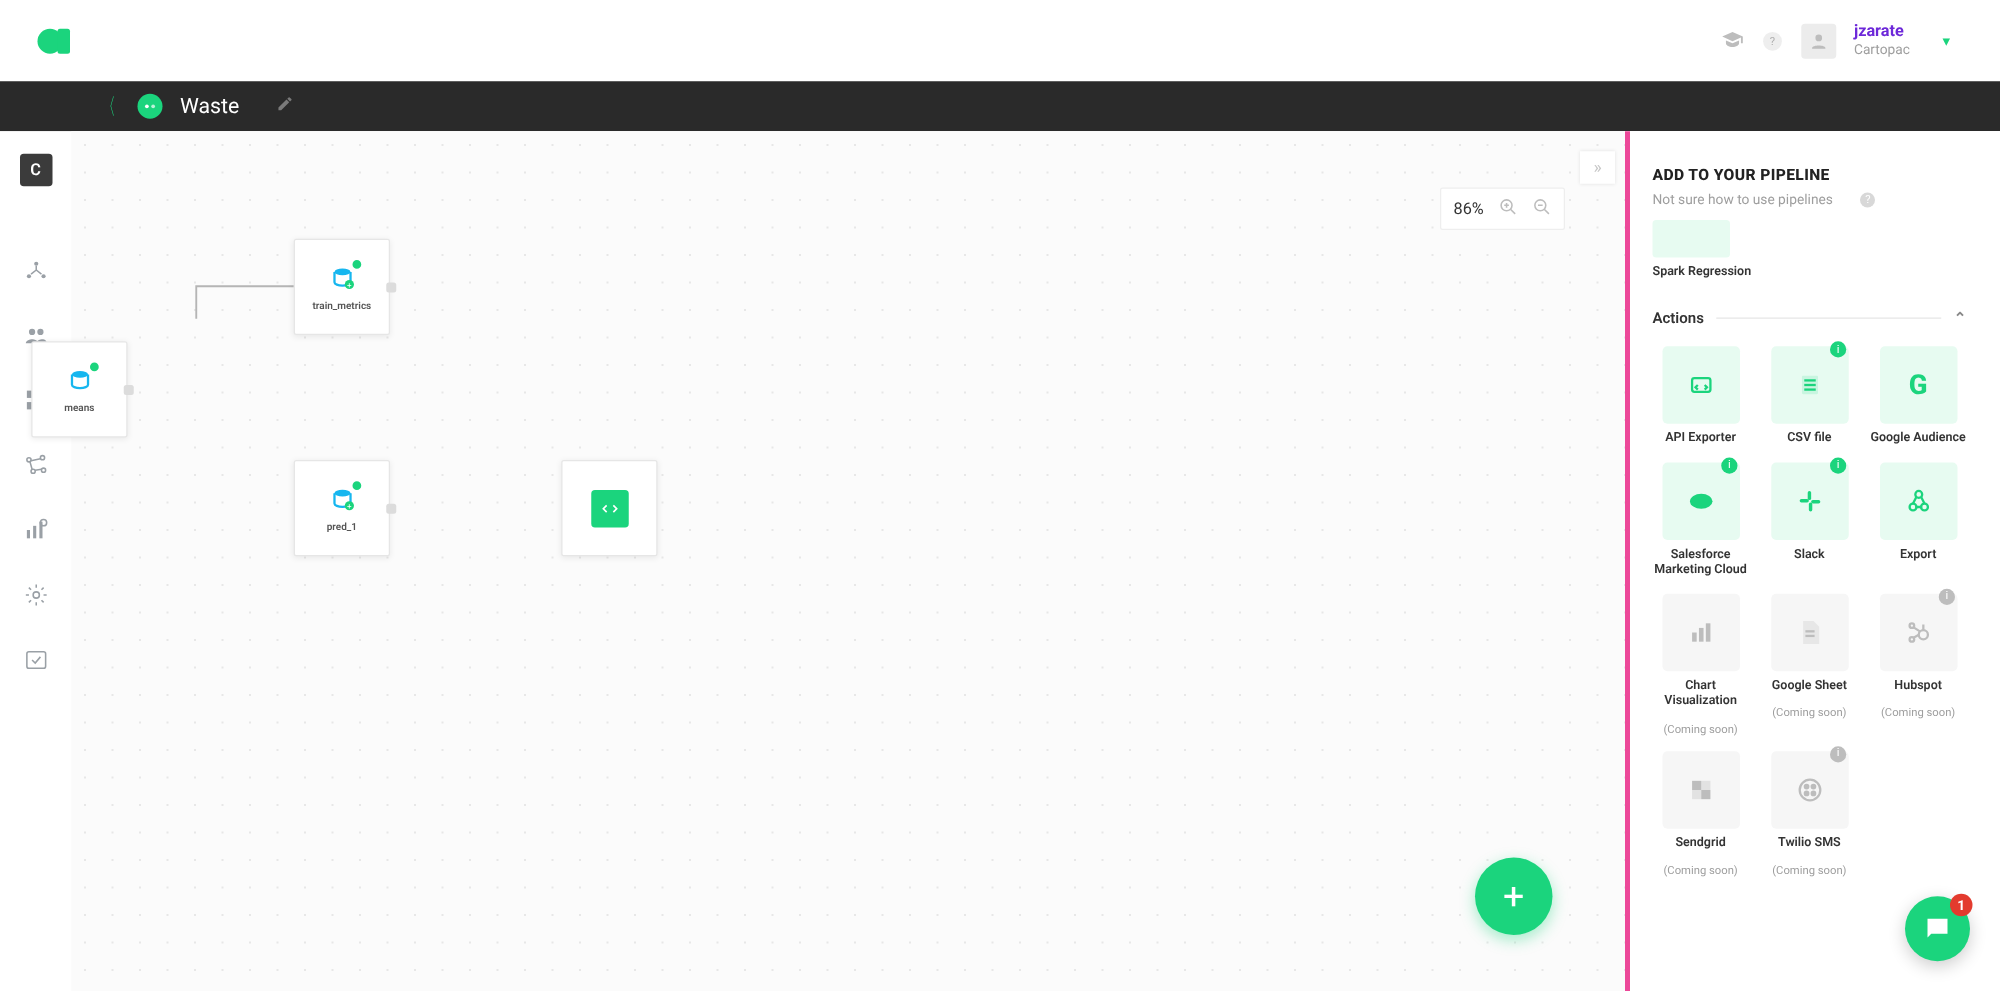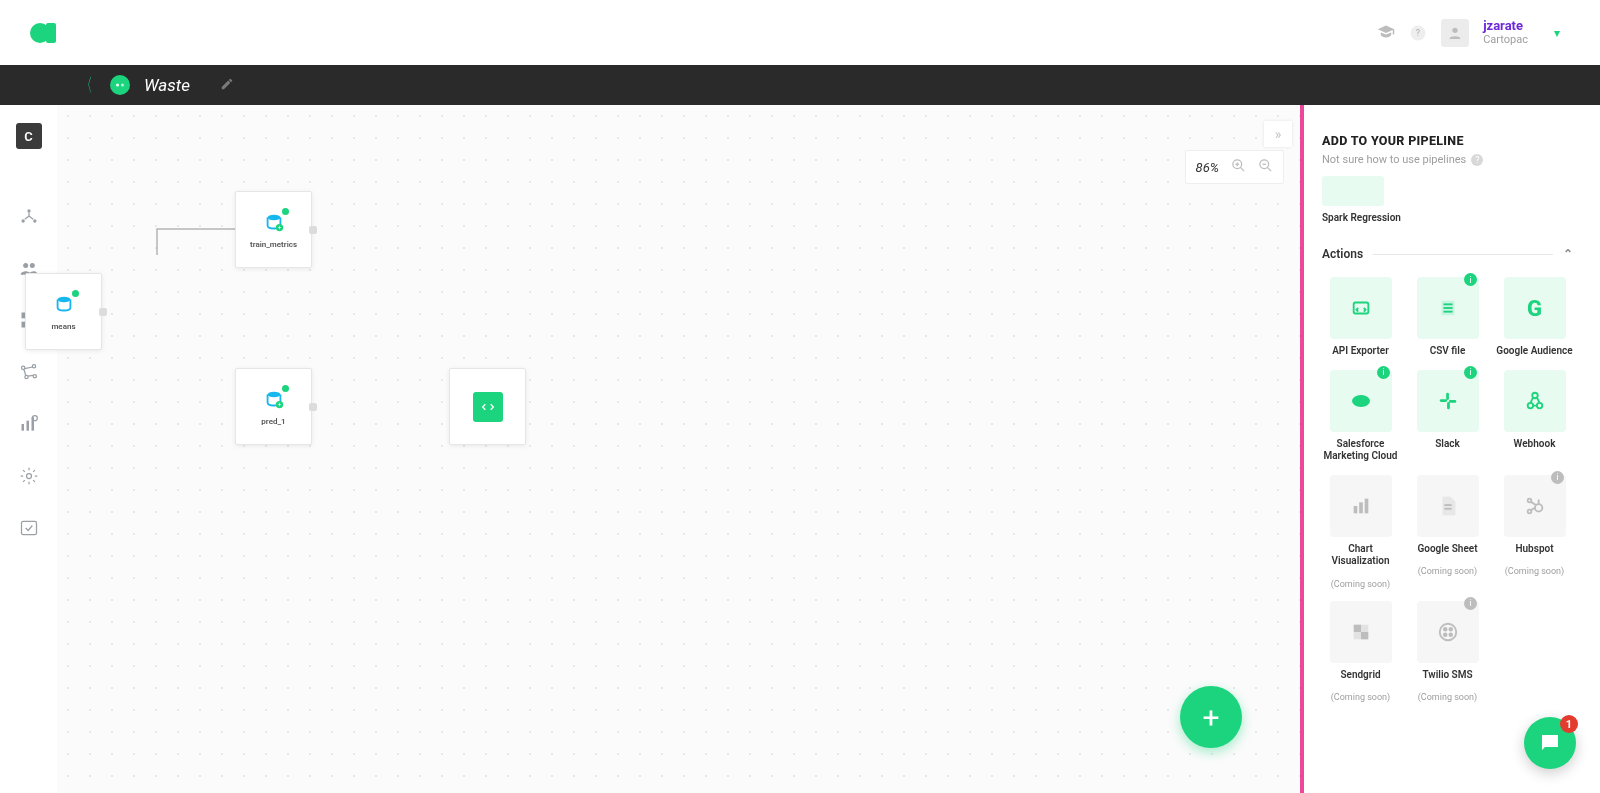--- a/index.html
+++ b/index.html
@@ -15,39 +15,39 @@
 .user-avatar { width: 28px; height: 28px; background: #ececec; border-radius:3px; display:flex; align-items:center; justify-content:center; color:#bdbdbd; }
 .user-meta { display:flex; flex-direction:column; line-height:1.15; }
 .user-name { font-weight:700; font-size:13px; color:#6d28d9; }
 .user-org { font-size:11px; color:#9e9e9e; }
 .chev { color:#1bd47d; font-size:12px; margin-left:12px; }
 
 
 .titlebar { height: 40px; background: #2a2a2a; display:flex; align-items:center; padding-left: 78px; color:#fff; }
 .titlebar .back-chev { color:#1bd47d; font-size:18px; margin-right:14px; display:inline-block; transform:scaleX(0.6); }
 .titlebar .proj-icon { width:20px; height:20px; border-radius:50%; background:#1bd47d; margin-right:14px; display:flex; align-items:center; justify-content:center; font-size:10px; color:#fff; }
-.titlebar .proj-name { font-size:17px; font-weight:400;font-style:italic; }
+.titlebar .proj-name { font-size:17px; font-weight:400; }
 .titlebar .pencil { color:#7a7a7a; margin-left:30px; font-size:13px; }
 
 
 .leftnav { position:absolute; top:105px; left:0; width:57px; display:flex; flex-direction:column; align-items:center; padding-top:18px; gap:26px; }
 .leftnav .nbtn { width:26px; height:26px; display:flex; align-items:center; justify-content:center; color:#9aa0a6; }
 .leftnav .nbtn.initial { width:26px; height:26px; border-radius:3px; background:#3b3b3b; color:#fff; font-size:13px; font-weight:600; margin-bottom:28px; }
 
 
 .canvas-wrap { position:absolute; top:105px; left:57px; right:0; bottom:0; }
 .canvas { position:absolute; inset:0; background:#fbfbfb; }
 .dots { position:absolute; inset:0;
   background-image: radial-gradient(circle, #d6d6d6 1px, transparent 1px);
   background-size: 22px 22px;
   opacity:.55;
 }
 
 
-.zoomctrl { position:absolute; top:45px; right:316px; background:#fff; border:1px solid #eee; height:34px; display:flex; align-items:center; padding:0 10px; gap:12px; font-size:13px; color:#333; border-radius:2px;font-style:italic; }
+.zoomctrl { position:absolute; top:45px; right:348px; background:#fff; border:1px solid #eee; height:34px; display:flex; align-items:center; padding:0 10px; gap:12px; font-size:13px; color:#333; border-radius:2px; }
 .zoomctrl .zicon { color:#bdbdbd; font-size:15px; }
 
 
 .collapse-arrow { position:absolute; top:16px; right:308px; width:28px; height:26px; background:#fff; box-shadow:0 0 3px rgba(0,0,0,.1); display:flex; align-items:center; justify-content:center; color:#c6c6c6; font-size:14px; }
 
 
 .node { position:absolute; width:77px; height:77px; background:#fff; border:1px solid #e6e6e6; border-radius:2px; box-shadow:0 1px 5px rgba(0,0,0,.08); display:flex; flex-direction:column; align-items:center; justify-content:center; gap:4px; }
 .node .n-icon { width:26px; height:26px; display:flex; align-items:center; justify-content:center; position:relative; }
 .node .n-label { font-size:8px; color:#555; font-weight:600; text-align:center; }
 .node-conn { position:absolute; width:8px; height:8px; background:#dcdcdc; border-radius:2px; top:50%; transform:translateY(-50%); }
@@ -62,21 +62,21 @@
 .flowsvg path, .flowsvg line { stroke:#b5b5b5; stroke-width:1.5; fill:none; }
 .diamond { fill:#9e9e9e; }
 .tri { fill:#b5b5b5; }
 
 
 .fab { position:absolute; bottom:45px; right:358px; width:62px; height:62px; border-radius:50%; background:#1bd47d; color:#fff; display:flex; align-items:center; justify-content:center; font-size:30px; box-shadow:0 4px 12px rgba(27,212,125,.4); }
 
 
 .rpanel { position:absolute; top:0; right:0; width:300px; bottom:0; background:#fff; border-left:4px solid #ec4899; padding:28px 27px 20px 18px; overflow-y:auto; }
 .rpanel h3 { font-size:12.5px; font-weight:800; letter-spacing:.3px; color:#222; }
-.rpanel .subhelp { font-size:11px; color:#9e9e9e; margin-top:5px; display:flex; align-items:center; gap:5px; }
+.rpanel .subhelp { font-size:11px; color:#9e9e9e; margin-top:5px; display:flex; align-items:center; gap:22px; }
 .mini-card { width:62px; height:30px; background:#e7fbf1; margin-top:10px; border-radius:3px; }
 .mini-label { font-size:10px; color:#333; font-weight:600; margin-top:6px; }
 .section-hd { display:flex; align-items:center; justify-content:space-between; margin-top:24px; font-size:12px; color:#333; font-weight:600; }
 .section-hd .line { flex:1; height:1px; background:#e6e6e6; margin:0 10px; }
 .grid { display:grid; grid-template-columns: repeat(3, 1fr); gap:12px 10px; margin-top:16px; }
 .tile { display:flex; flex-direction:column; align-items:center; text-align:center; position:relative; }
 .tile .tbox { width:62px; height:62px; border-radius:4px; display:flex; align-items:center; justify-content:center; font-size:22px; }
 .tile.active .tbox { background:#e7fbf1; color:#1bd47d; }
 .tile.disabled .tbox { background:#f6f6f6; color:#bdbdbd; }
 .tile .tlabel { font-size:10px; color:#333; font-weight:600; margin-top:6px; line-height:1.25; }
@@ -348,21 +348,21 @@
           </div>
           <div class="tile active">
             <div class="tbox">
               <svg width="22" height="22" viewBox="0 0 24 24" fill="none" stroke="currentColor" stroke-width="2">
                 <circle cx="7" cy="17" r="3"></circle>
                 <circle cx="17" cy="17" r="3"></circle>
                 <circle cx="12" cy="6" r="3"></circle>
                 <path d="M10 8l-3 6M14 8l3 6M9 17h6"></path>
               </svg>
             </div>
-            <div class="tlabel">Webhook</div>
+            <div class="tlabel">Export</div>
           </div>
           <div class="tile disabled">
             <div class="tbox">
               <svg width="22" height="22" viewBox="0 0 24 24" fill="currentColor">
                 <rect x="4" y="12" width="4" height="8"></rect>
                 <rect x="10" y="8" width="4" height="12"></rect>
                 <rect x="16" y="4" width="4" height="16"></rect>
               </svg>
             </div>
             <div class="tlabel">Chart Visualization</div>

